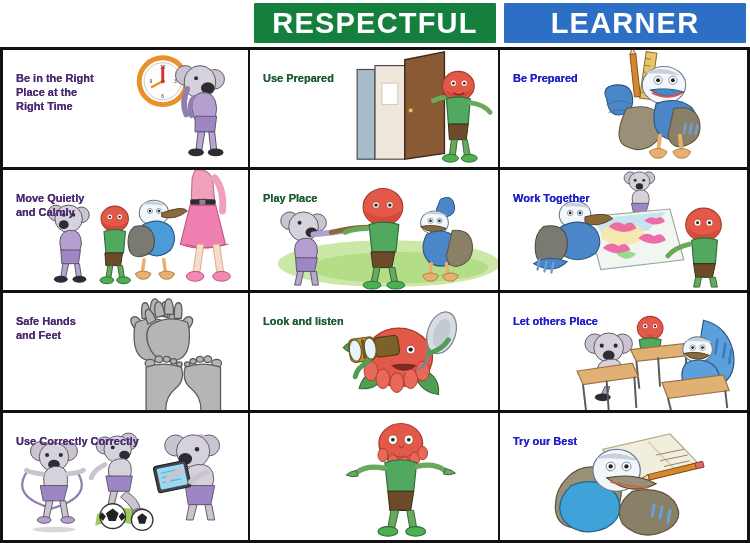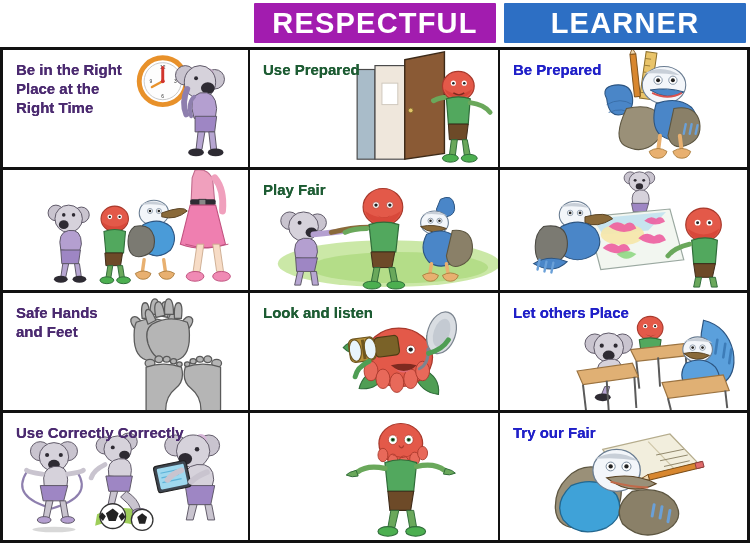--- a/index.html
+++ b/index.html
@@ -30,21 +30,21 @@
     display: flex;
   }
   .hdr-band {
     flex: 1;
     display: flex;
     align-items: center;
     justify-content: center;
     border-radius: 1px;
   }
   .hdr-band.safe       { background: #0f172a; margin-top: 43px; }
-  .hdr-band.respectful { background: #a21caf; }
+  .hdr-band.respectful { background: #15803d; }
   .hdr-band.learner    { background: #2d6fc4; }
   .hdr-text {
     color: #ffffff;
     font-weight: bold;
     font-size: 29px;
     letter-spacing: 1.2px;
     line-height: 1;
     white-space: nowrap;
   }
   
@@ -54,23 +54,23 @@
     background: #ffffff;
     border-top: 3px solid #111111;
     border-right: 2px solid #111111;
     overflow: hidden;
   }
   .cell.col0 { border-left: 3px solid #111111; }
   .cell.col2 { border-right: 3px solid #111111; }
   .cell.lastrow { border-bottom: 3px solid #111111; }
   .cell-label {
     position: absolute;
-    top: 10px;
+    top: 21px;
     left: 13px;
-    font-size: 15px;
+    font-size: 11px;
     font-weight: bold;
     line-height: 1.28;
     z-index: 5;
     white-space: pre-line;
     text-shadow: 0 0 0 currentColor;
   }
   .lab-safe       { color: #4b2a70; }
   .lab-respectful { color: #1d5c33; }
   .lab-learner    { color: #2020c8; }
 
@@ -221,20 +221,22 @@
           <g fill="#e8b070" stroke="#a87a3a" stroke-width="0.9">
             <path d="M151 104 q9 -6 18 0 q-2 7 -9 7 q-7 0 -9 -7z"></path>
             <path d="M175 104 q9 -6 18 0 q-2 7 -9 7 q-7 0 -9 -7z"></path>
           </g>
         </g>
       </svg>
     </div>
   </div>
 
   <div class="cell col0">
+    <div class="cell-label lab-safe">Move Quietly
+and Calmly</div>
     <div class="art">
       <svg viewBox="0 0 250 123" preserveAspectRatio="none">
 
         <g>
           <ellipse cx="54" cy="44" rx="8" ry="8" fill="#c9c4cf" stroke="#5d5766" stroke-width="1"></ellipse>
           <ellipse cx="80" cy="46" rx="8" ry="8" fill="#c9c4cf" stroke="#5d5766" stroke-width="1"></ellipse>
           <ellipse cx="67" cy="50" rx="14" ry="14" fill="#d6d2db" stroke="#5d5766" stroke-width="1"></ellipse>
           <ellipse cx="62" cy="56" rx="5" ry="4.5" fill="#2e2b33"></ellipse>
           <circle cx="62" cy="46" r="1.8" fill="#2e2b33"></circle>
             <circle cx="72" cy="46" r="1.8" fill="#2e2b33"></circle>
@@ -289,21 +291,21 @@
           <path d="M214 76 l4 28 h7 l-4 -28z" fill="#f7dcc6" stroke="#c9a88c" stroke-width="0.9"></path>
           <ellipse cx="196" cy="109" rx="9" ry="5" fill="#f08ab4" stroke="#c0527f" stroke-width="1"></ellipse>
           <ellipse cx="223" cy="109" rx="9" ry="5" fill="#f08ab4" stroke="#c0527f" stroke-width="1"></ellipse>
           <path d="M216 8 q10 12 8 34" fill="none" stroke="#f0a0bd" stroke-width="7" stroke-linecap="round"></path>
         </g>
       </svg>
     </div>
   </div>
 
   <div class="cell col1">
-    <div class="cell-label lab-respectful">Play Fair</div>
+    <div class="cell-label lab-respectful">Play Place</div>
     <div class="art">
       <svg viewBox="0 0 250 123" preserveAspectRatio="none">
         <ellipse cx="140" cy="96" rx="112" ry="24" fill="#b9e08a" opacity="0.75"></ellipse>
         <ellipse cx="150" cy="100" rx="90" ry="16" fill="#a5d673" opacity="0.6"></ellipse>
 
         <g>
           <ellipse cx="40" cy="52" rx="9" ry="9" fill="#c9c4cf" stroke="#5d5766" stroke-width="1"></ellipse>
           <ellipse cx="68" cy="54" rx="9" ry="9" fill="#c9c4cf" stroke="#5d5766" stroke-width="1"></ellipse>
           <ellipse cx="54" cy="58" rx="15" ry="15" fill="#d6d2db" stroke="#5d5766" stroke-width="1"></ellipse>
           <ellipse cx="62" cy="64" rx="6" ry="5" fill="#2e2b33"></ellipse>
@@ -350,20 +352,21 @@
           <g fill="#e8b070" stroke="#a87a3a" stroke-width="0.9">
             <path d="M174 108 q8 -5 16 0 q-2 6 -8 6 q-6 0 -8 -6z"></path>
             <path d="M194 108 q8 -5 16 0 q-2 6 -8 6 q-6 0 -8 -6z"></path>
           </g>
         </g>
       </svg>
     </div>
   </div>
 
   <div class="cell col2">
+    <div class="cell-label lab-learner">Work Together</div>
     <div class="art">
       <svg viewBox="0 0 250 123" preserveAspectRatio="none">
 
         <g transform="translate(14,-8) scale(0.62)">
           <ellipse cx="190" cy="26" rx="10" ry="10" fill="#c9c4cf" stroke="#5d5766" stroke-width="1.4"></ellipse>
           <ellipse cx="220" cy="26" rx="10" ry="10" fill="#c9c4cf" stroke="#5d5766" stroke-width="1.4"></ellipse>
           <ellipse cx="205" cy="32" rx="17" ry="16" fill="#d6d2db" stroke="#5d5766" stroke-width="1.4"></ellipse>
           <ellipse cx="205" cy="40" rx="6" ry="5" fill="#2e2b33"></ellipse>
           <circle cx="198" cy="30" r="2.4" fill="#2e2b33"></circle>
             <circle cx="212" cy="30" r="2.4" fill="#2e2b33"></circle>
@@ -688,21 +691,21 @@
           <path d="M136 58 q-18 -4 -28 4" fill="none" stroke="#6aa85b" stroke-width="5.5" stroke-linecap="round"></path>
           <path d="M107 60 q-8 2 -10 5 q6 3 12 1z" fill="#6aa85b" stroke="#2f6c39" stroke-width="1"></path>
           <path d="M168 56 q18 -4 28 4" fill="none" stroke="#6aa85b" stroke-width="5.5" stroke-linecap="round"></path>
           <path d="M197 58 q8 2 10 5 q-6 3 -12 1z" fill="#6aa85b" stroke="#2f6c39" stroke-width="1"></path>
         </g>
       </svg>
     </div>
   </div>
 
   <div class="cell col2 lastrow">
-    <div class="cell-label lab-learner">Try our Fair</div>
+    <div class="cell-label lab-learner">Try our Best</div>
     <div class="art">
       <svg viewBox="0 0 250 133" preserveAspectRatio="none">
 
         <g>
           <path d="M104 38 L172 22 L200 52 L126 74 Z" fill="#f2eedd" stroke="#b5ac8c" stroke-width="1.3"></path>
           <path d="M150 30 L176 58" stroke="#cfc6a8" stroke-width="1.2"></path>
           <g stroke="#8d8468" stroke-width="1">
               <line x1="158" y1="44" x2="186" y2="38"></line>
               <line x1="162" y1="50" x2="190" y2="44"></line>
               <line x1="166" y1="56" x2="192" y2="50"></line>

